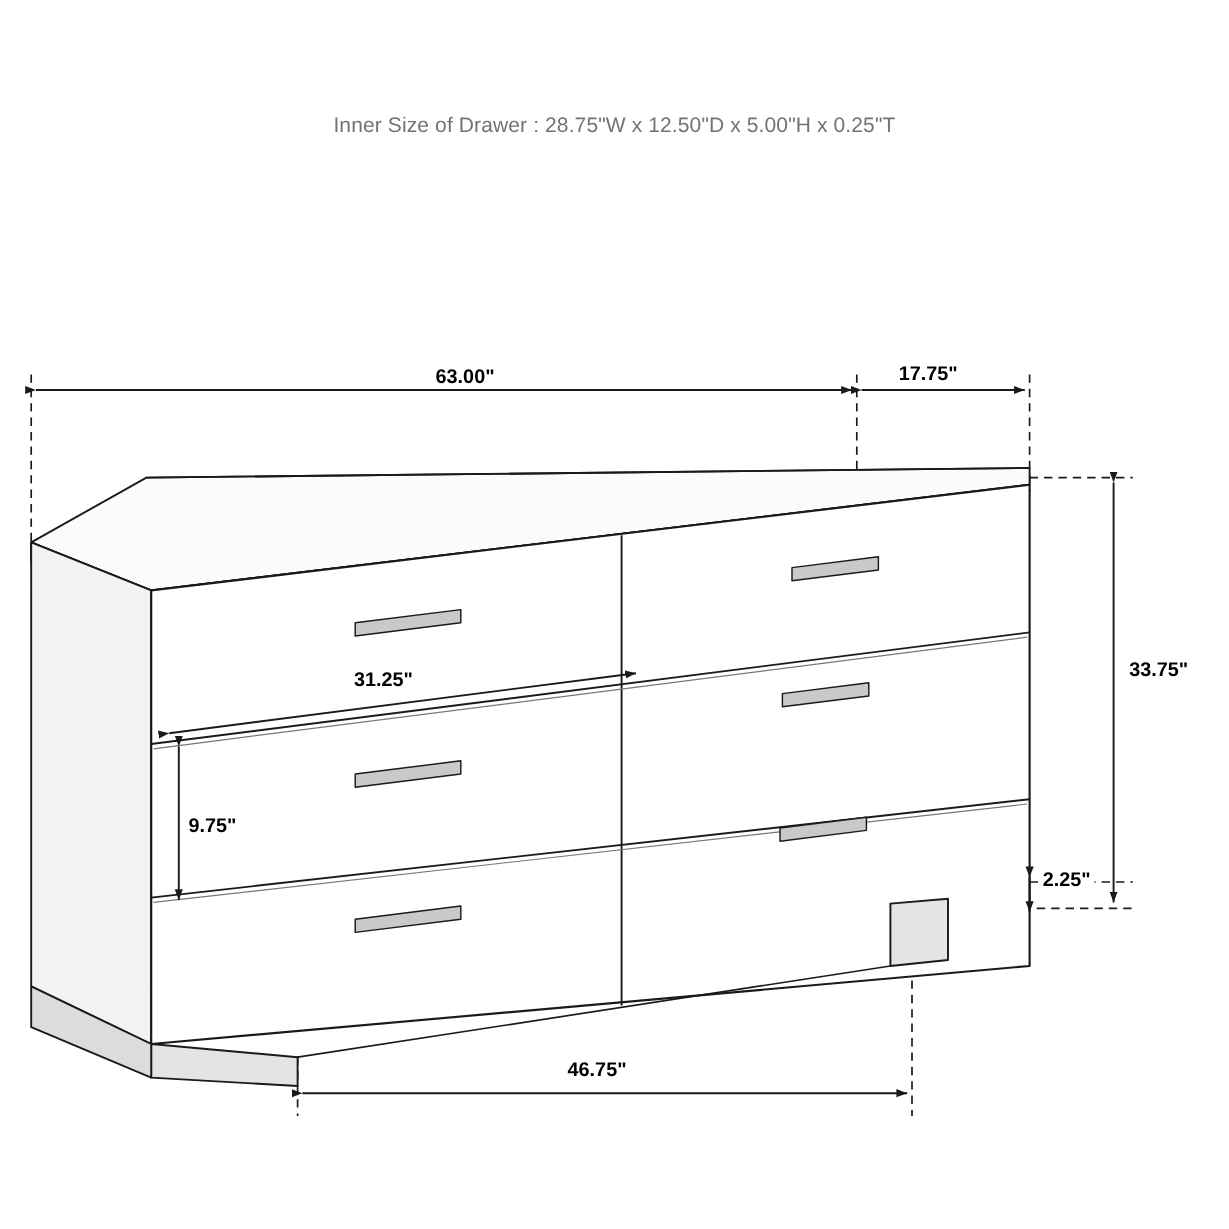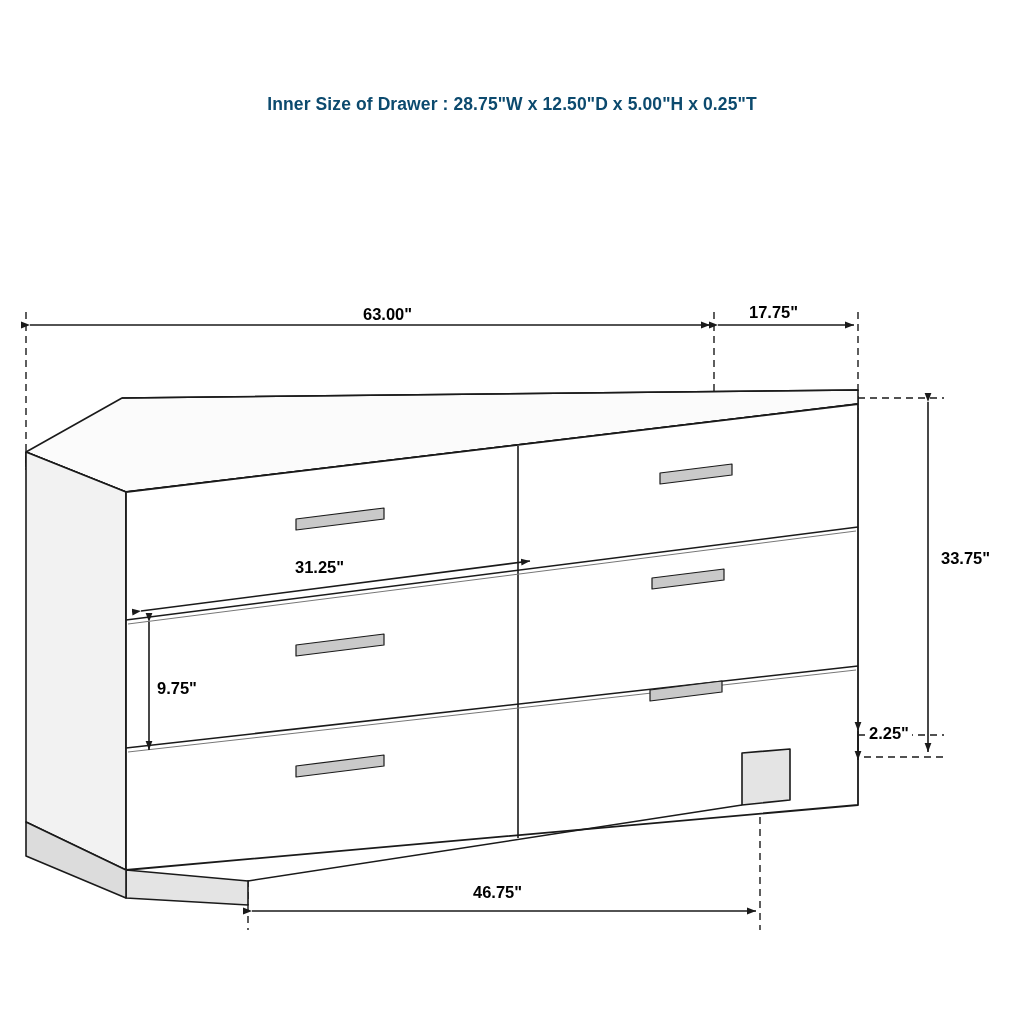--- a/index.html
+++ b/index.html
@@ -22,23 +22,23 @@
     width: 1024px;
     height: 1024px;
   }
   #title {
     position: absolute;
     left: 0;
     top: 94px;
     width: 1024px;
     text-align: center;
     font-size: 17.5px;
-    font-weight: bold;
+    font-weight: normal;
     letter-spacing: 0.1px;
-    color: #0c4a6e;
+    color: #737373;
   }
   svg#drawing {
     position: absolute;
     left: 0;
     top: 0;
     width: 1024px;
     height: 1024px;
   }
   .dimlabel {
     position: absolute;

